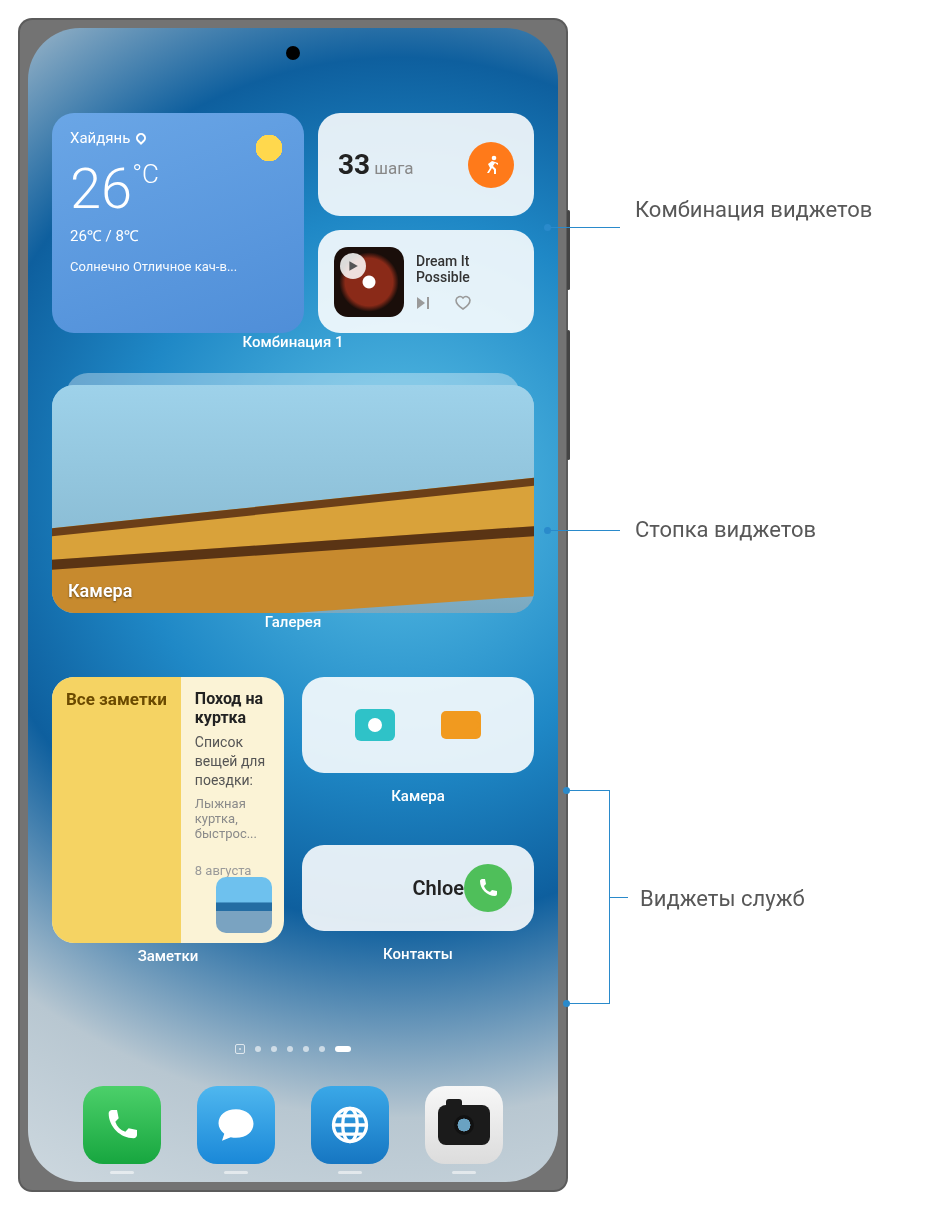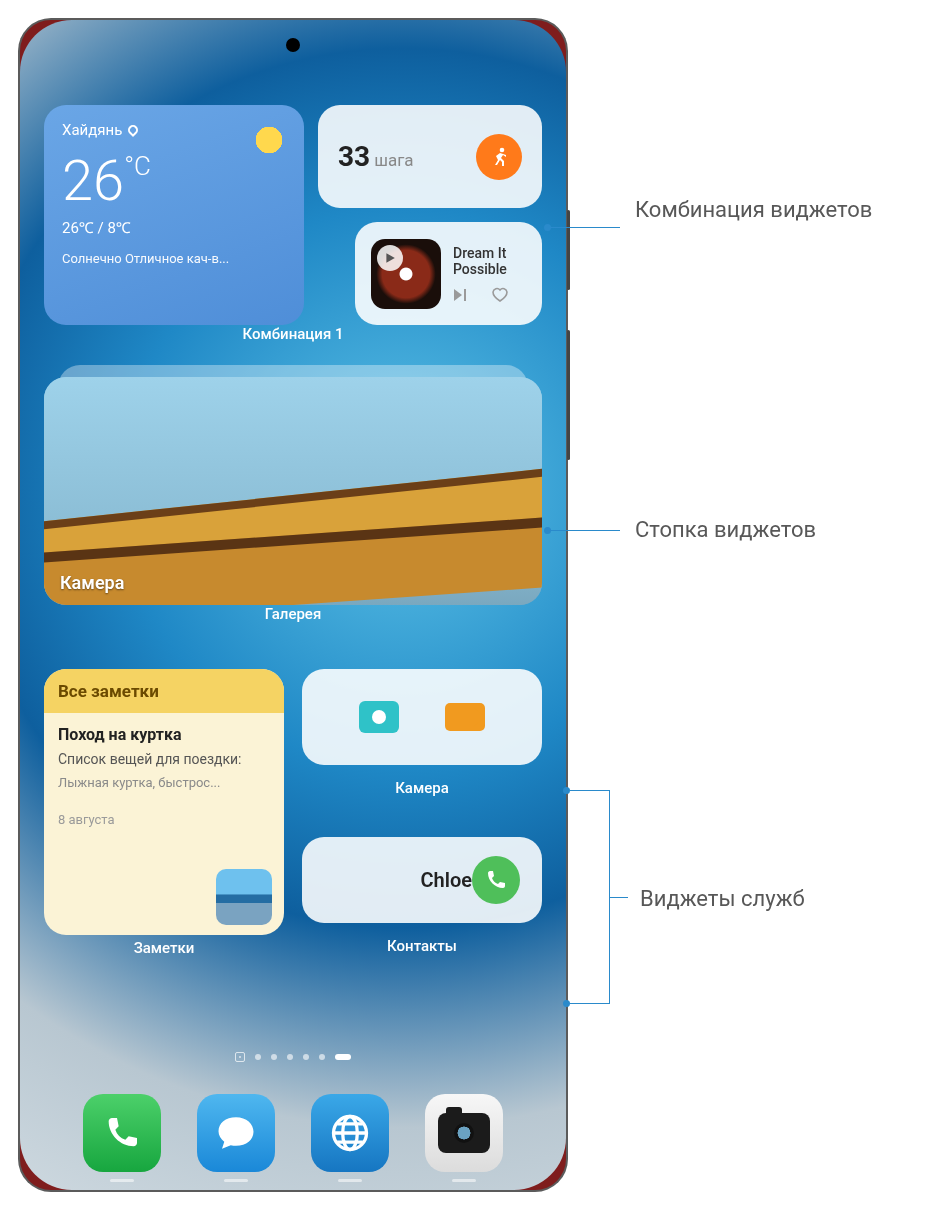--- a/index.html
+++ b/index.html
@@ -10,22 +10,23 @@
   height: 1210px;
   position: relative;
 }
 .stage { position: relative; width: 930px; height: 1210px; }
 .phone {
   position: absolute;
   left: 20px;
   top: 20px;
   width: 546px;
   height: 1170px;
-  border-radius: 31px;
-  background: #7f1d1d;
+  border-radius: 12px;
+  background: #737373;
+  padding: 8px;
   box-shadow: 0 0 0 2px #5b5b5b;
 }
 .phone::before, .phone::after {
   content: "";
   position: absolute;
   right: -4px;
   width: 3px;
   background: #444;
   border-radius: 2px;
 }
@@ -84,21 +85,21 @@
 .weather .cond { font-size: 13px; margin-top: 14px; opacity: .95; }
 
 .right-col { flex: 1; display: flex; flex-direction: column; gap: 14px; }
 .steps { height: 103px; display: flex; align-items: center; justify-content: space-between; padding: 0 20px; }
 .steps .num { font-size: 28px; font-weight: 700; color: #222; }
 .steps .lbl { font-size: 17px; color: #888; margin-left: 4px; }
 .steps .runner {
   width: 46px; height: 46px; border-radius: 50%;
   background: #ff7a1a; display: flex; align-items: center; justify-content: center;
 }
-.music { height: 103px; display: flex; align-items: center; gap: 12px; padding: 0 16px; margin-left: 37px; }
+.music { height: 103px; display: flex; align-items: center; gap: 12px; padding: 0 16px; }
 .album {
   width: 70px; height: 70px; border-radius: 14px;
   background: radial-gradient(circle at 50% 50%, #fff 0 12%, #8a2a18 14% 48%, #1a0e0a 60% 100%);
   position: relative;
 }
 .album .play-badge {
   position: absolute; left: 6px; top: 6px;
   width: 26px; height: 26px; border-radius: 50%;
   background: rgba(255,255,255,.85);
   display: flex; align-items: center; justify-content: center;
@@ -135,21 +136,21 @@
 }
 .gallery .cap {
   position: absolute; left: 16px; bottom: 12px; color: #fff; font-weight: 600; font-size: 18px;
   text-shadow: 0 1px 2px rgba(0,0,0,.5);
 }
 
 
 .service-row { margin-top: 46px; display: flex; gap: 18px; }
 .notes {
   flex: 1; height: 266px; border-radius: 22px; overflow: hidden;
-  display: flex; flex-direction: column;
+  display: flex; flex-direction: row;
   background: #fbf3d6;
   color: #4a3c0e;
   font-size: 14px;
 }
 .notes .hdr { background: #f5d363; padding: 12px 14px; font-weight: 700; font-size: 17px; color: #6b4a00; }
 .notes .body { padding: 12px 14px; flex: 1; position: relative; }
 .notes .t { font-weight: 700; font-size: 16px; color: #222; }
 .notes .sub { color: #555; margin-top: 6px; line-height: 1.35; }
 .notes .items { color: #8a8a8a; margin-top: 6px; font-size: 13px; }
 .notes .date { color: #9a9a9a; margin-top: 22px; font-size: 13px; }

